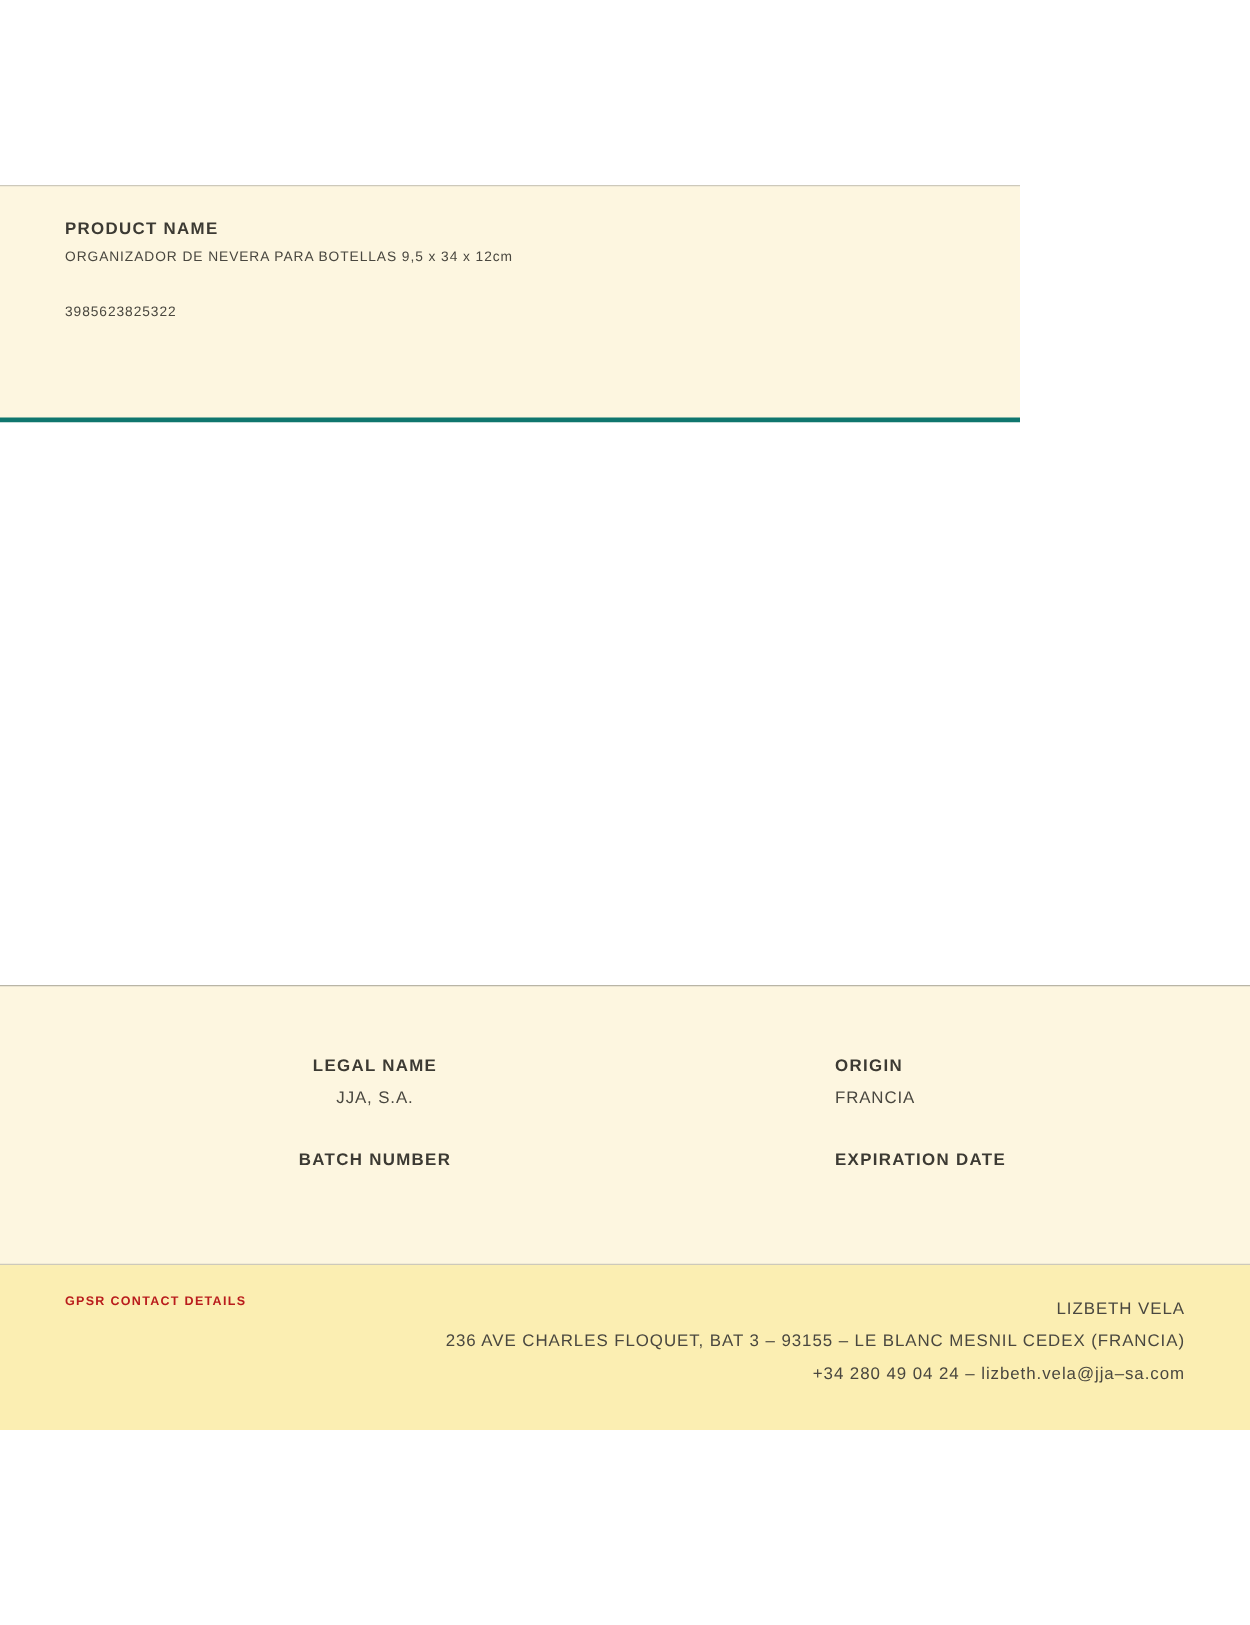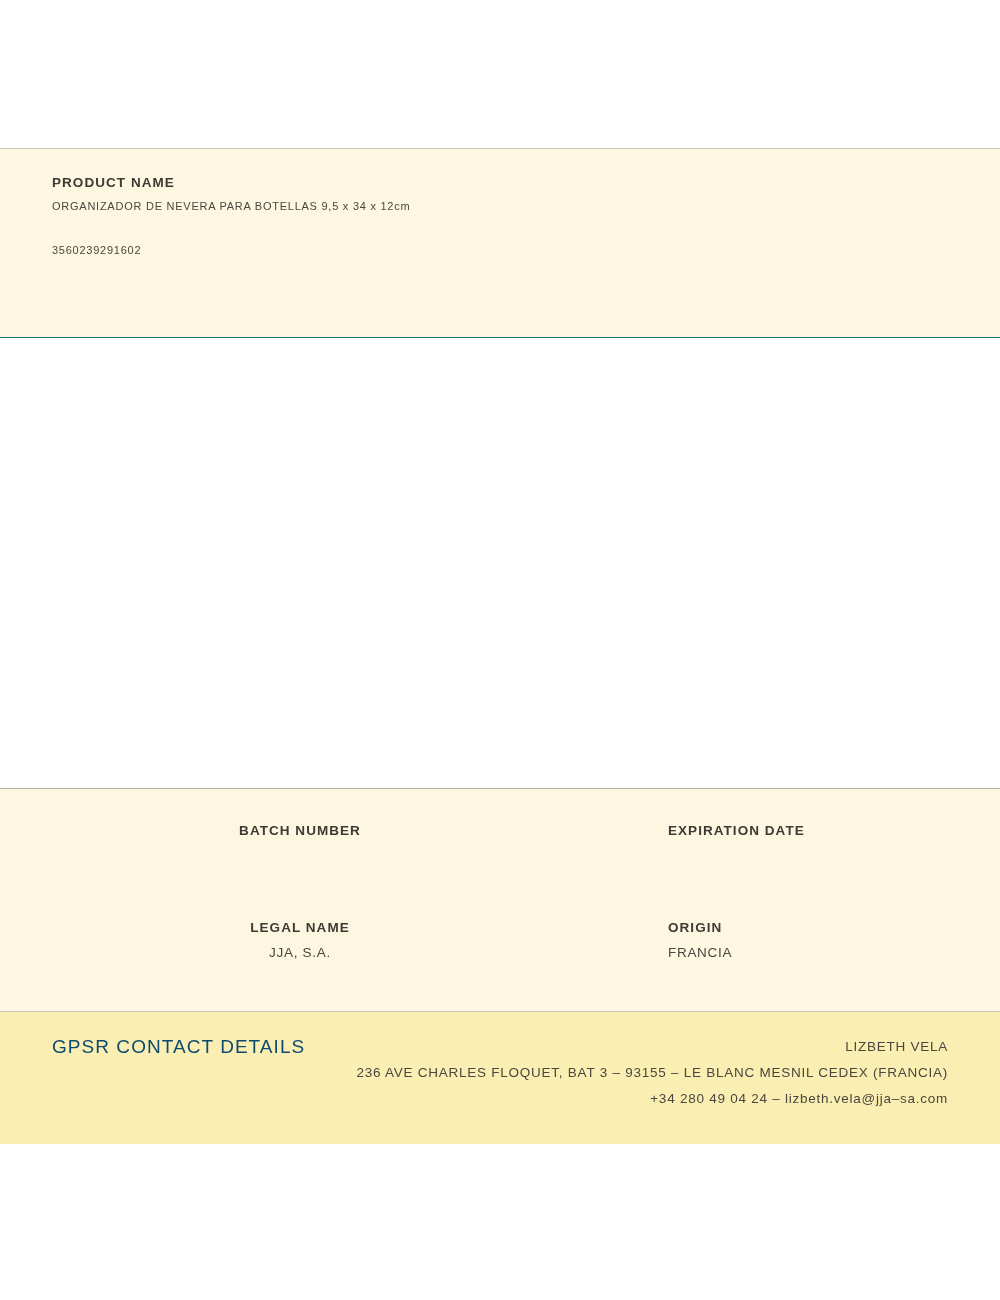--- a/index.html
+++ b/index.html
@@ -21,25 +21,25 @@
     height: 1300px;
     position: relative;
     background: #ffffff;
   }
 
   
   .product-block {
     position: absolute;
     left: 0;
     top: 148px;
-    width: 1000px;
+    width: 816px;
     height: 190px;
     background: #fdf6e0;
     border-top: 1px solid #cdc9bb;
-    border-bottom: 1px solid #0f766e;
+    border-bottom: 4px solid #0f766e;
     box-sizing: border-box;
   }
   .product-inner {
     padding: 26px 52px 0 52px;
   }
   .field-label {
     font-size: 13.5px;
     font-weight: bold;
     letter-spacing: 1.05px;
     color: #3c3a33;
@@ -128,24 +128,24 @@
     background: #fbeeb2;
     box-sizing: border-box;
     padding: 22px 52px 0 52px;
   }
   .gpsr-flex {
     display: flex;
     justify-content: space-between;
     align-items: flex-start;
   }
   .gpsr-title {
-    font-size: 19px;
-    font-weight: normal;
+    font-size: 10px;
+    font-weight: bold;
     letter-spacing: 1.05px;
-    color: #0c4a6e;
+    color: #b91c1c;
     text-transform: uppercase;
     white-space: nowrap;
     padding-top: 2px;
   }
   .gpsr-details {
     text-align: right;
     font-size: 13.5px;
     letter-spacing: 0.75px;
     color: #49473f;
     line-height: 26px;
@@ -168,45 +168,45 @@
 </head>
 <body>
 
 <div class="page">
 
   <section class="product-block">
     <div class="product-inner">
       <div class="field-label">PRODUCT NAME</div>
       <div class="field-value">ORGANIZADOR DE NEVERA PARA BOTELLAS 9,5 x 34 x 12cm</div>
       <div class="field-gap"></div>
-      <div class="field-value">3560239291602</div>
+      <div class="field-value">3985623825322</div>
     </div>
   </section>
 
   <section class="middle-area"></section>
 
   <section class="batch-block">
+    <div class="batch-row row2">
+      <div class="batch-col left">
+        <div class="col-label">LEGAL NAME</div>
+        <div class="col-value">JJA, S.A.</div>
+      </div>
+      <div class="batch-col right">
+        <div class="col-label">ORIGIN</div>
+        <div class="col-value">FRANCIA</div>
+      </div>
+    </div>
     <div class="batch-row row1">
       <div class="batch-col left">
         <div class="col-label">BATCH NUMBER</div>
         <div class="col-value"></div>
       </div>
       <div class="batch-col right">
         <div class="col-label">EXPIRATION DATE</div>
         <div class="col-value"></div>
-      </div>
-    </div>
-    <div class="batch-row row2">
-      <div class="batch-col left">
-        <div class="col-label">LEGAL NAME</div>
-        <div class="col-value">JJA, S.A.</div>
-      </div>
-      <div class="batch-col right">
-        <div class="col-label">ORIGIN</div>
-        <div class="col-value">FRANCIA</div>
       </div>
     </div>
   </section>
 
   <section class="gpsr-block">
     <div class="gpsr-flex">
       <div class="gpsr-title">GPSR CONTACT DETAILS</div>
       <div class="gpsr-details">
         <div>LIZBETH VELA</div>
         <div>236 AVE CHARLES FLOQUET, BAT 3 – 93155 – LE BLANC MESNIL CEDEX (FRANCIA)</div>

